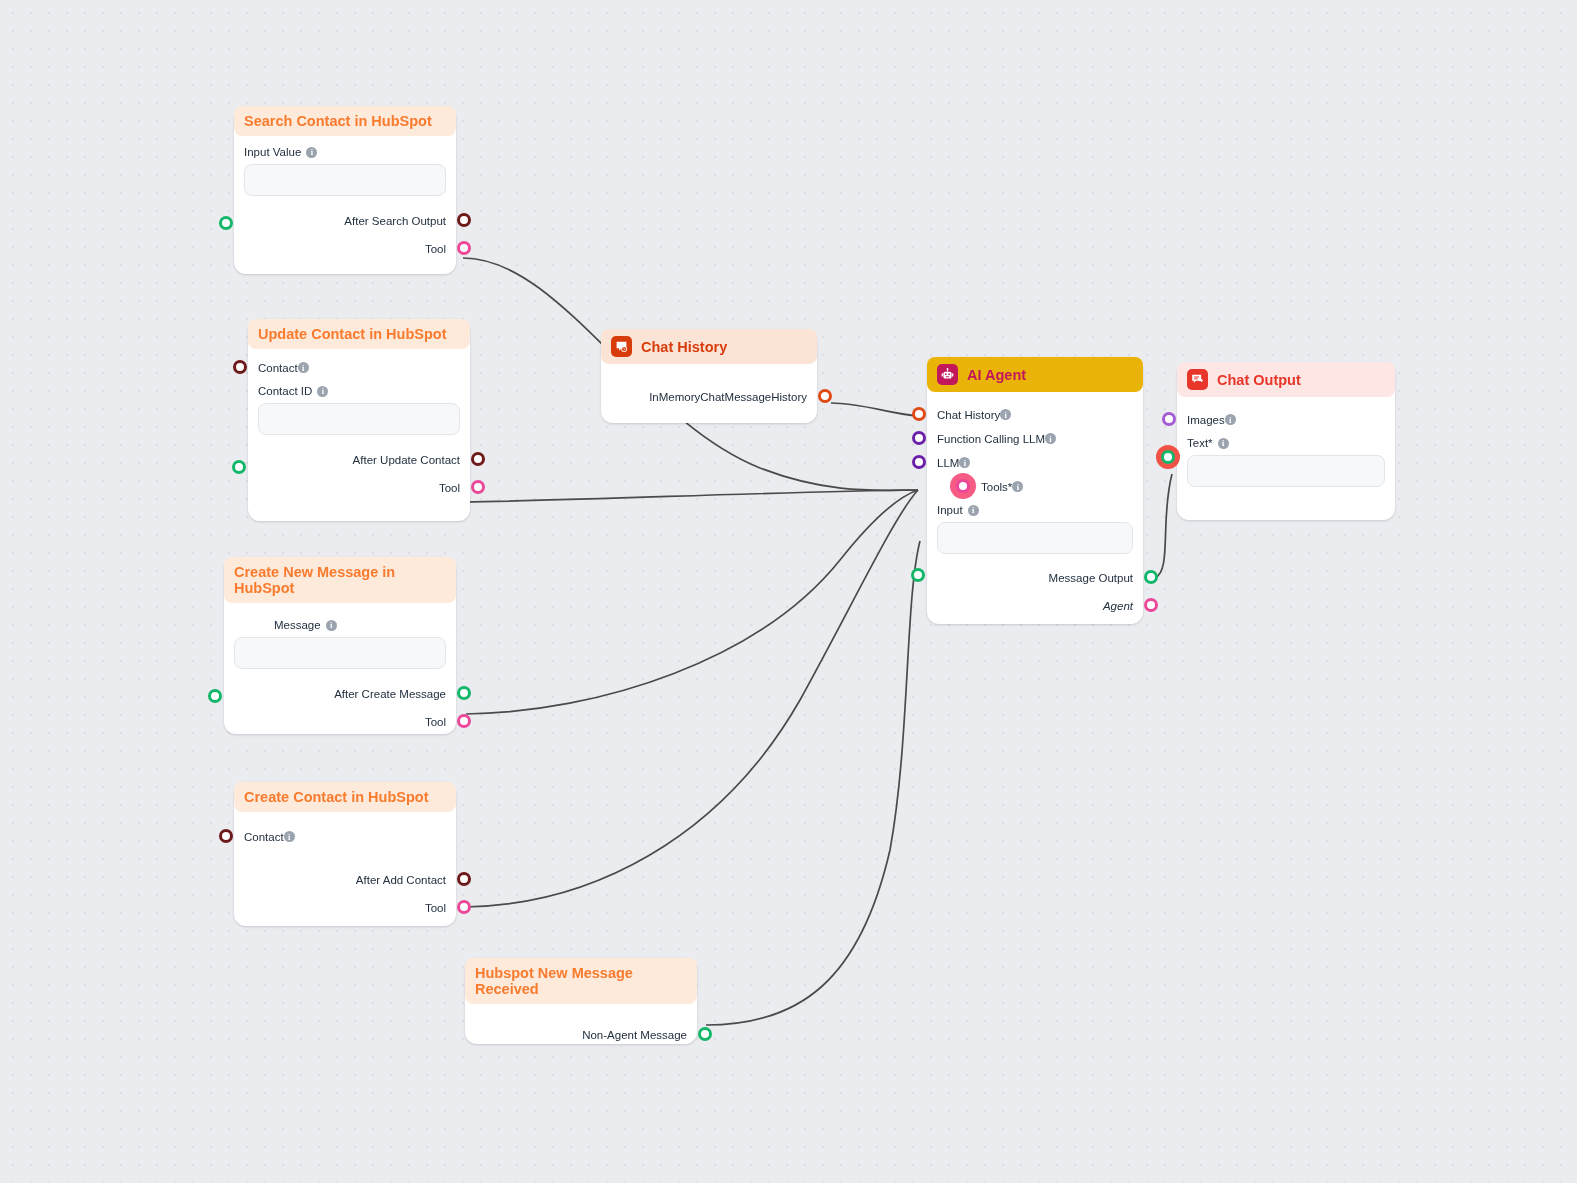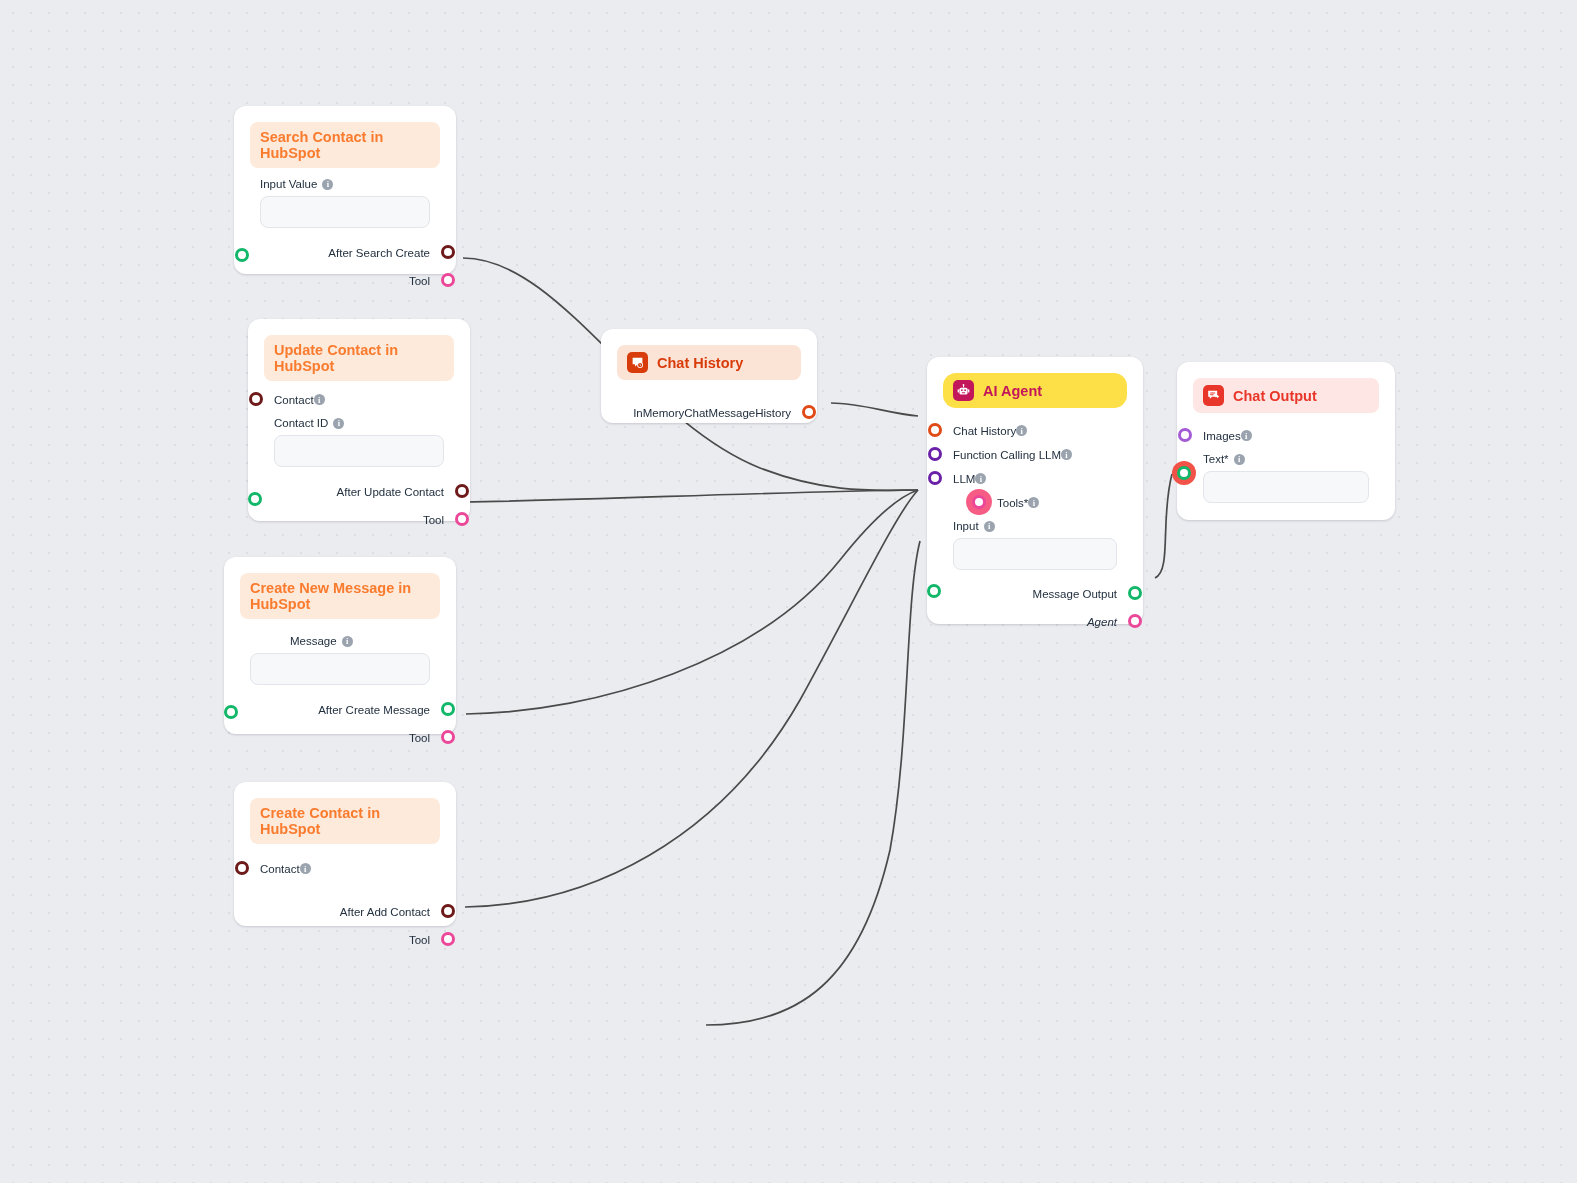--- a/index.html
+++ b/index.html
@@ -18,33 +18,33 @@
   }
   #edges { position: absolute; inset: 0; width: 1577px; height: 1183px; z-index: 1; }
   #edges path { fill: none; stroke: #4a4a4a; stroke-width: 1.7; }
 
   .node {
     position: absolute;
     background: #ffffff;
     border-radius: 12px;
     box-shadow: 0 1px 3px rgba(16,24,40,.10), 0 1px 2px rgba(16,24,40,.06);
     z-index: 5;
-    padding: 16px;
+    padding: 0;
   }
   .node.z-low { z-index: 3; }
 
   .hdr {
     display: flex; align-items: center; gap: 9px;
     border-radius: 8px;
     padding: 7px 10px;
     font-size: 14.5px; font-weight: bold;
   }
   .hdr.orange { background: #fdeadb; color: #f97b2e; }
   .hdr.orangedeep { background: #fbe3d5; color: #d83c0b; }
-  .hdr.pink { background: #fde047; color: #c2185b; border-radius: 13px; }
+  .hdr.pink { background: #eab308; color: #c2185b; }
   .hdr.red  { background: #fde6e4; color: #e8372a; }
 
   .gicon { width: 21px; height: 21px; border-radius: 5px; display: flex;
            align-items: center; justify-content: center; flex: none; }
   .gicon svg { display: block; }
 
   .body { padding: 10px 10px 8px 10px; position: relative; }
 
   .fieldlabel { font-size: 11.5px; color: #22303f; display: flex; align-items: center; gap: 5px; }
   .rowlabel   { font-size: 11.5px; color: #22303f; display: flex; align-items: center; gap: 0; }
@@ -106,21 +106,21 @@
       <span>Search Contact in HubSpot</span>
     </div>
     <div class="body">
       <div class="fieldlabel">
         <span>Input Value</span>
         <span class="info">i</span>
       </div>
       <div class="textbox"></div>
       <div class="port green" style="left:-15px; top:80px;"></div>
       <div class="outrow" style="margin-top:16px;">
-        <span class="outlabel">After Search Create</span>
+        <span class="outlabel">After Search Output</span>
         <div class="port maroon" style="right:-25px; top:1px;"></div>
       </div>
       <div class="outrow" style="margin-top:11px;">
         <span class="outlabel">Tool</span>
         <div class="port pink" style="right:-25px; top:1px;"></div>
       </div>
     </div>
   </div>
 
   <div class="node" style="left:234px; top:319px; width:222px; height:202px;margin-left:14px;">
@@ -190,20 +190,31 @@
         <span class="outlabel">After Add Contact</span>
         <div class="port maroon" style="right:-25px; top:1px;"></div>
       </div>
       <div class="outrow" style="margin-top:11px;">
         <span class="outlabel">Tool</span>
         <div class="port pink" style="right:-25px; top:1px;"></div>
       </div>
     </div>
   </div>
 
+  <div class="node" style="left:465px; top:958px; width:232px; height:86px;">
+    <div class="hdr orange">
+      <span>Hubspot New Message Received</span>
+    </div>
+    <div class="body">
+      <div class="outrow" style="margin-top:12px;">
+        <span class="outlabel">Non-Agent Message</span>
+        <div class="port green" style="right:-25px; top:1px;"></div>
+      </div>
+    </div>
+  </div>
 
   <div class="node" style="left:601px; top:329px; width:216px; height:94px;">
     <div class="hdr orangedeep">
       <span class="gicon" style="background:#d83c0b;">
         <svg width="13" height="13" viewBox="0 0 16 16">
           <path fill="#fff" d="M2 2h12v8H8.5L5 13v-3H2z"></path>
           <circle cx="11.2" cy="11.2" r="3.6" fill="#fff"></circle>
           <circle cx="11.2" cy="11.2" r="2.6" fill="#d83c0b"></circle>
           <path stroke="#fff" stroke-width="0.9" d="M11.2 9.6v1.7l1.2.7"></path>
         </svg>

